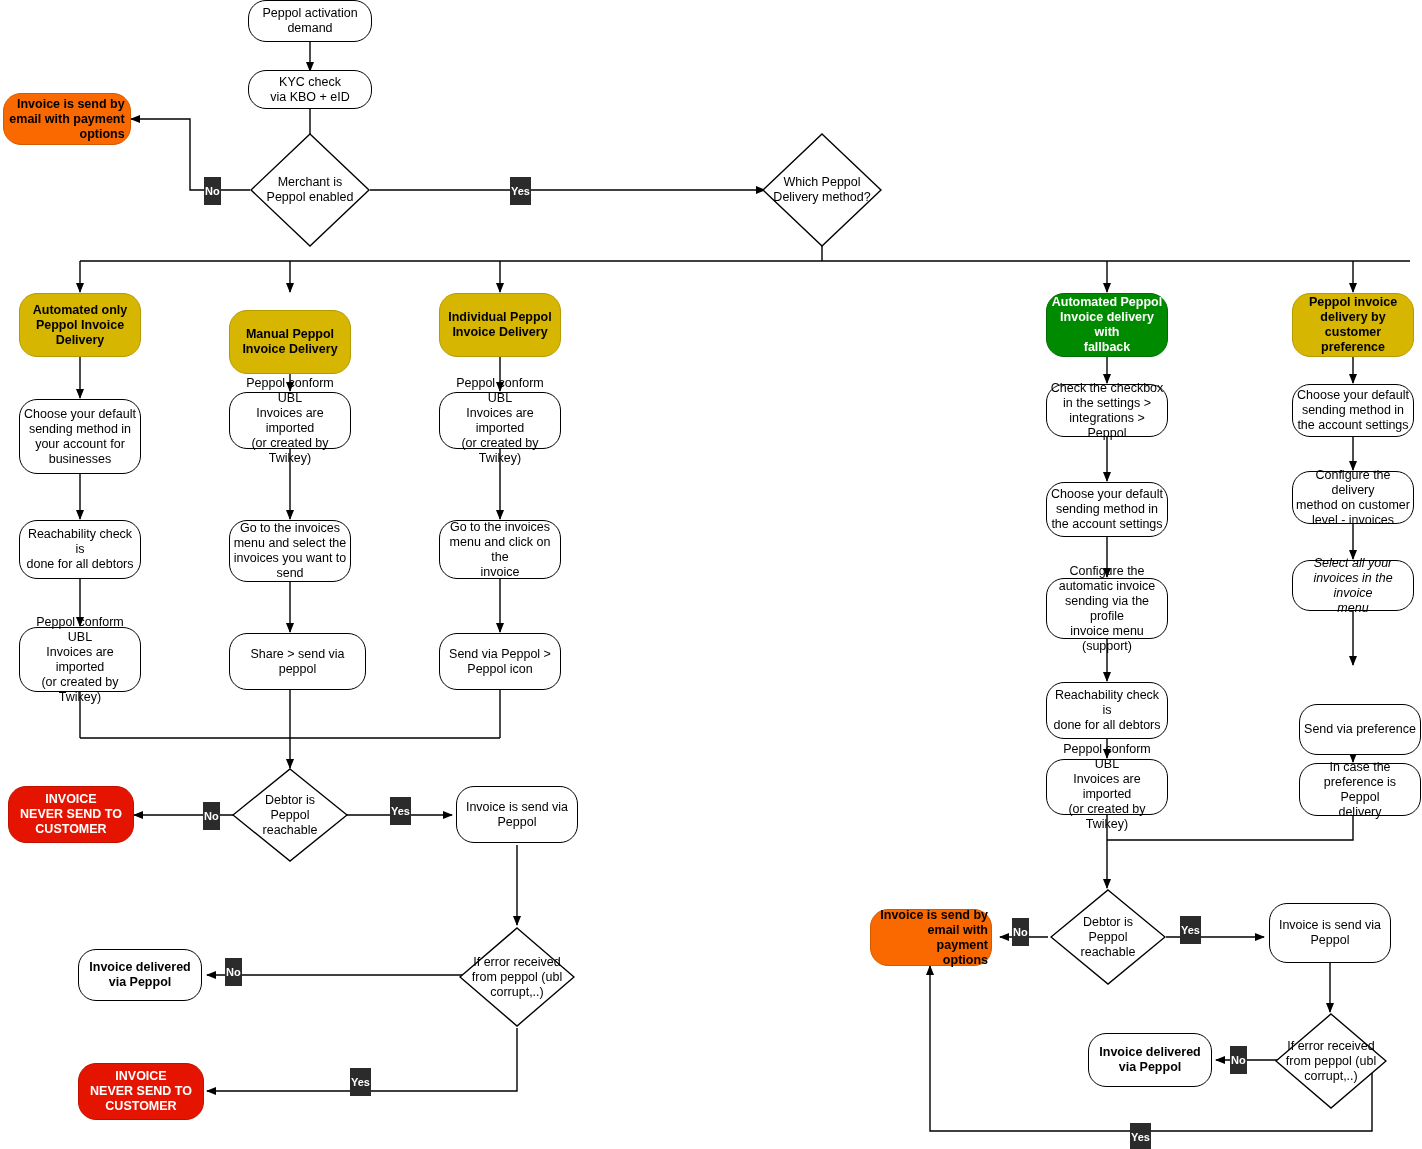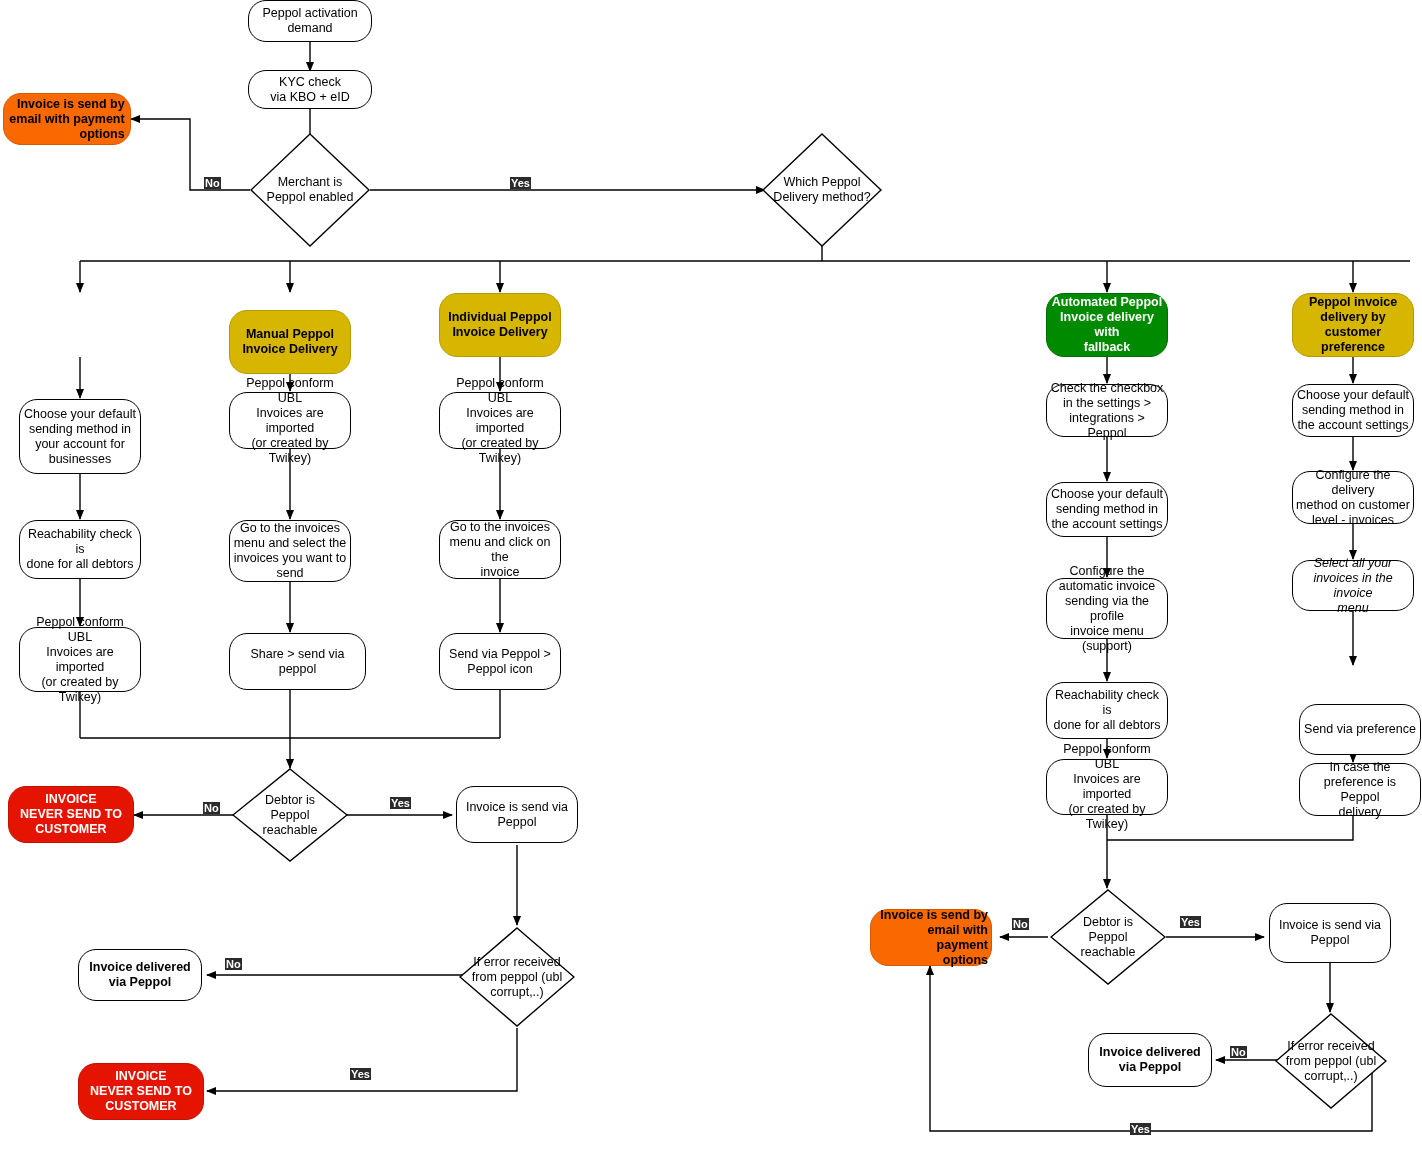--- a/index.html
+++ b/index.html
@@ -46,21 +46,21 @@
   .edge{position:absolute;z-index:1;}
   .edge svg{display:block;overflow:visible;}
 
   .elabel{
     position:absolute;
     background:#2b2b2b;
     color:#ffffff;
     font-size:11px;
     line-height:12px;
     font-weight:bold;
-    padding:0 1px;
+    padding:8px 1px;
     z-index:5;
     white-space:nowrap;
   }
 </style>
 </head>
 <body>
 
 <div id="canvas">
 
   <div class="edge" style="left:0;top:0;width:1422px;height:1149px;">
@@ -162,20 +162,23 @@
   </div>
 
   <div class="diamond" style="left:762px;top:133px;width:120px;height:114px;">
     <svg class="dshape" viewBox="0 0 120 114" xmlns="http://www.w3.org/2000/svg">
         <polygon points="60,1 119,57 60,113 1,57" fill="#ffffff" stroke="#000000" stroke-width="1.4"></polygon>
       </svg>
     <div class="dlabel">Which Peppol
 Delivery method?</div>
   </div>
 
+  <div class="node yellow" style="left:19px;top:293px;width:122px;height:64px;">Automated only
+Peppol Invoice
+Delivery</div>
   <div class="node" style="left:19px;top:399px;width:122px;height:75px;">Choose your default
 sending method in
 your account for
 businesses</div>
   <div class="node" style="left:19px;top:520px;width:122px;height:59px;">Reachability check is
 done for all debtors</div>
   <div class="node" style="left:19px;top:627px;width:122px;height:65px;">Peppol conform UBL
 Invoices are imported
 (or created by Twikey)</div>
 

